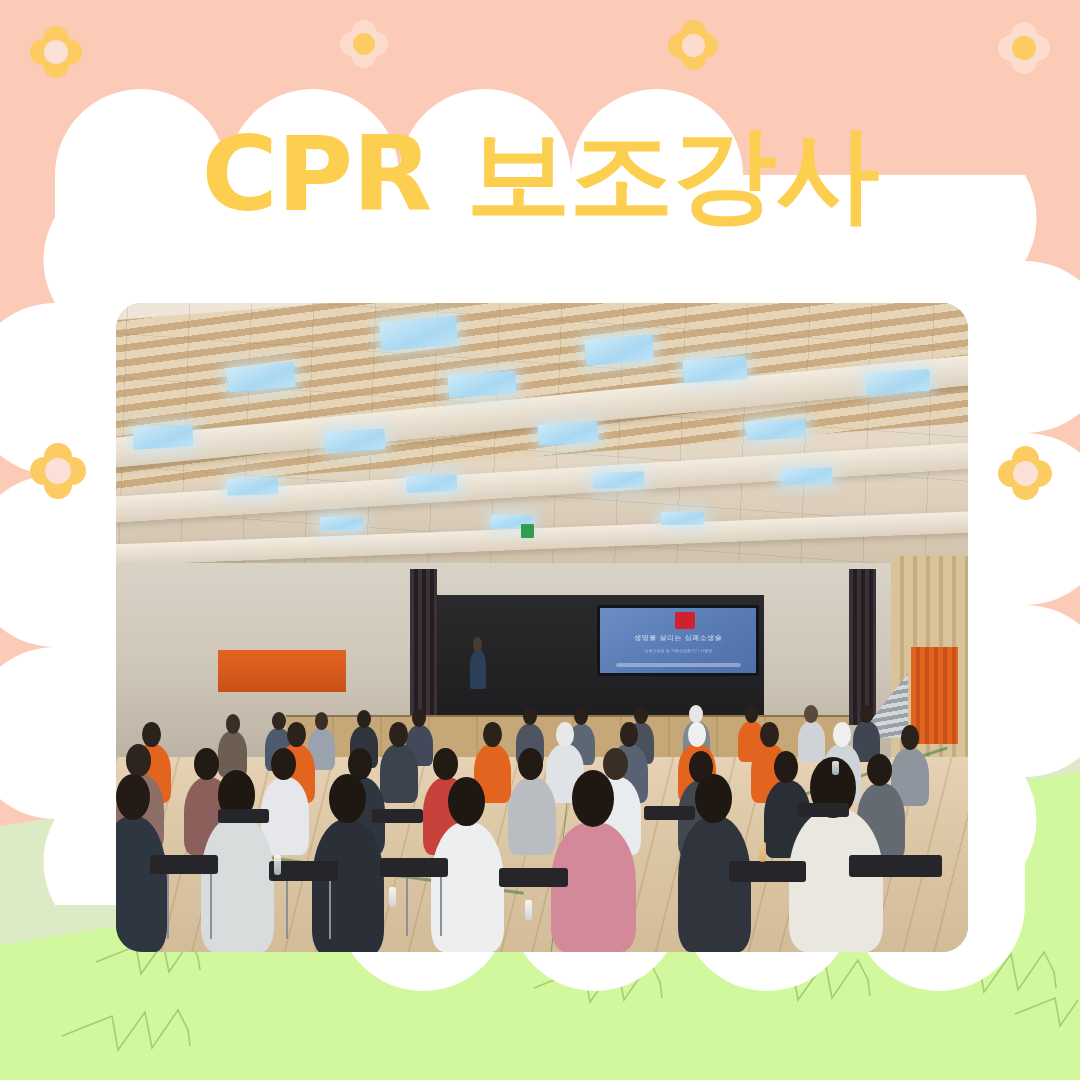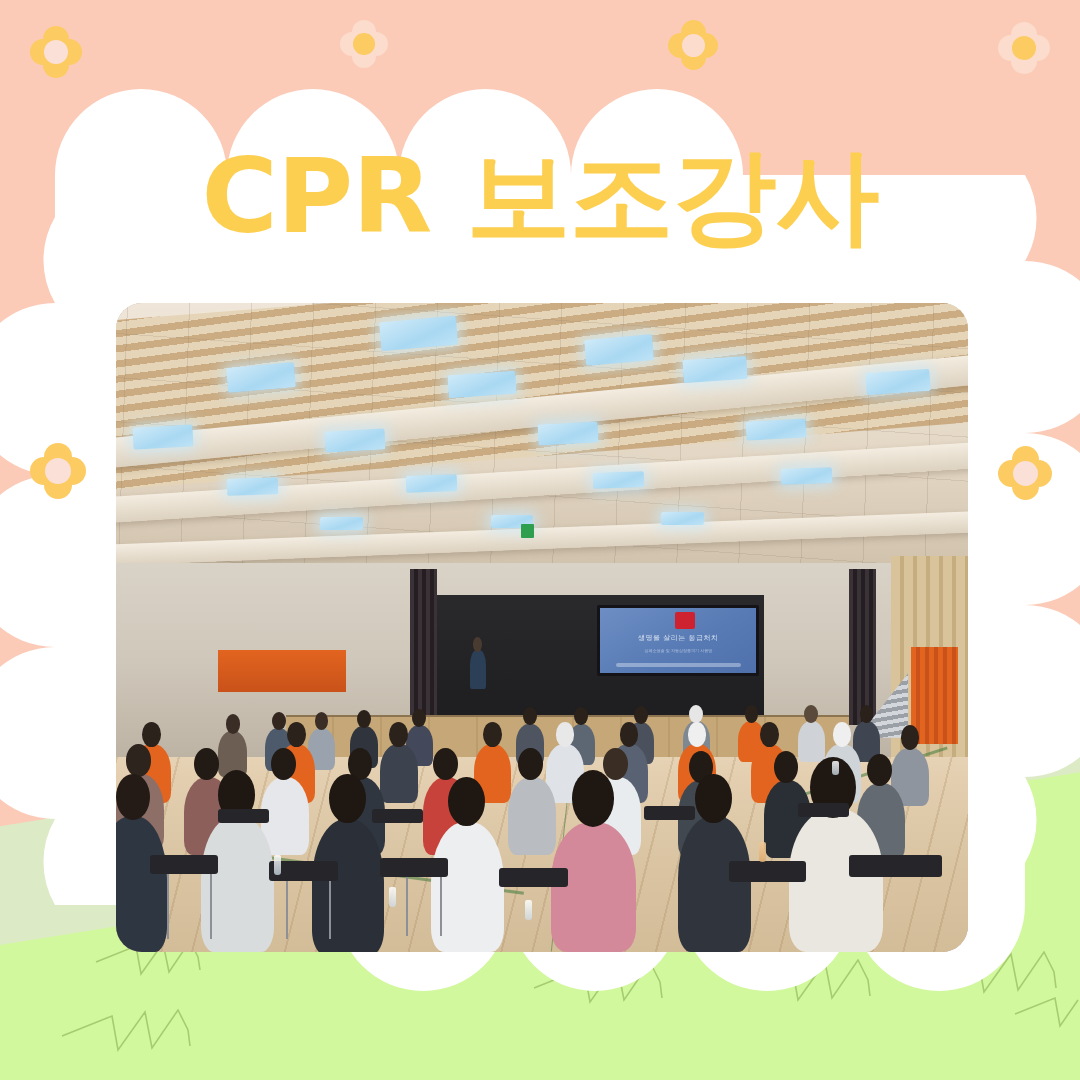--- a/index.html
+++ b/index.html
@@ -27,21 +27,21 @@
     clip-path: polygon(0% 87.5%, 100% 71.5%, 100% 100%, 0% 100%);
   }
 
   
   .card-wrap { position:absolute; left:0; top:0; width:1080px; height:1080px; }
   .card-svg { position:absolute; left:0; top:0; }
 
   
   .title {
     position:absolute;
-    left:0; top:140px;
+    left:0; top:118px;
     width:1080px;
     text-align:center;
     font-size:104px;
     line-height:1.08;
     font-weight:bold;
     letter-spacing:-1px;
     color:#FDCF51;
     font-family:"DejaVu Sans", sans-serif;
     white-space:nowrap;
     user-select:none;
@@ -296,21 +296,21 @@
       <div class="skylight" style="left:64%;top:32.2%;width:5%;height:2%"></div>
 
       <div class="backwall"></div>
       <div class="exit-sign"></div>
       <div class="stage-dark"></div>
       <div class="curtain" style="left:34.5%"></div>
       <div class="curtain" style="left:86%"></div>
 
       <div class="screen">
         <div class="screen-logo"></div>
-        <div class="screen-txt">생명을 살리는 응급처치</div>
+        <div class="screen-txt">생명을 살리는 심폐소생술</div>
         <div class="screen-sub">심폐소생술 및 자동심장충격기 사용법</div>
         <div class="screen-line" style="top:84%;width:80%;height:4px;opacity:.5"></div>
       </div>
 
       <div class="lecturer"></div>
       <div class="lecturer-head"></div>
 
       <div class="stage-wood"></div>
       <div class="orange-left"></div>
       <div class="wood-wall-r"></div>

